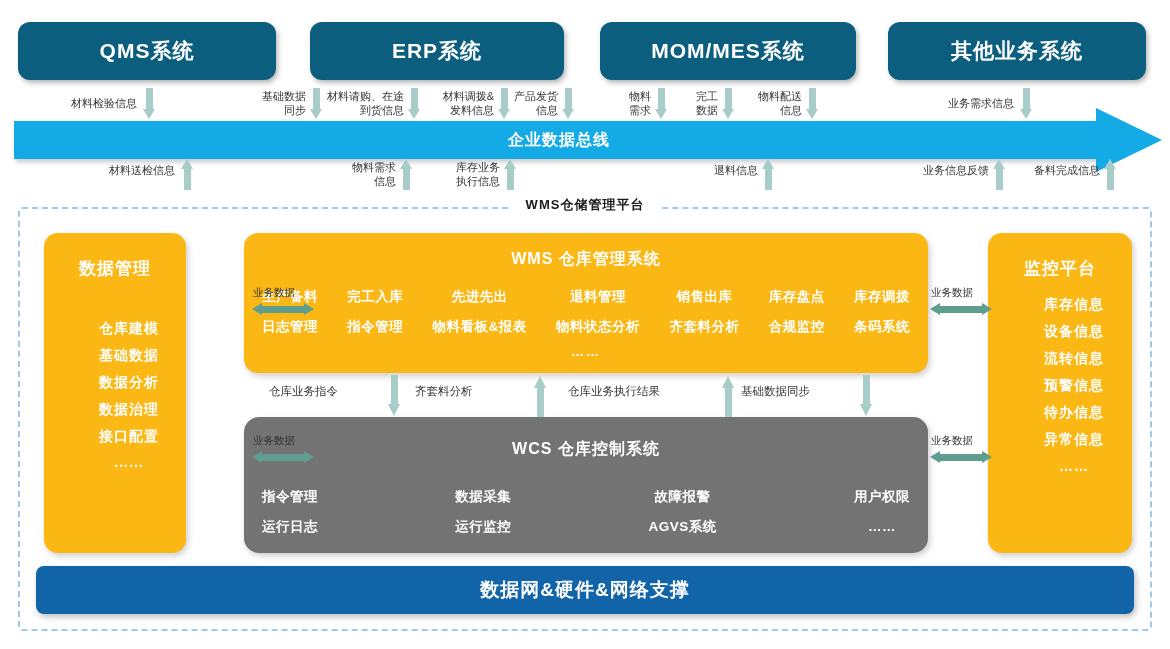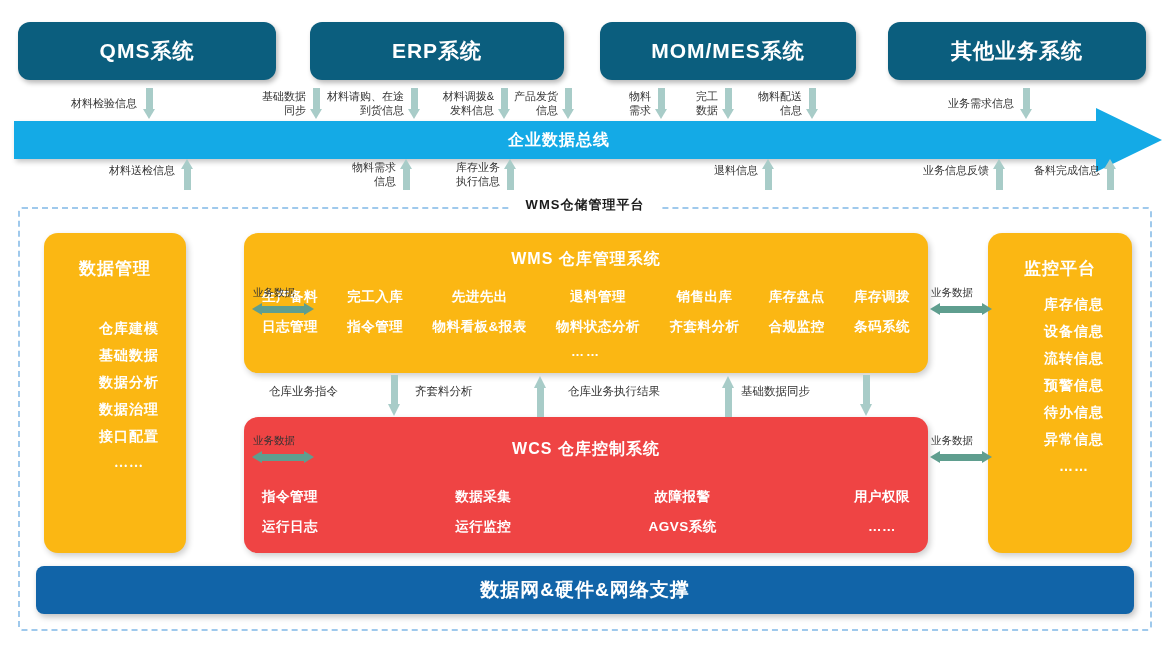--- a/index.html
+++ b/index.html
@@ -78,21 +78,21 @@
     font-size: 13px; font-weight: bold; color: #1a1a1a;
     z-index: 5; letter-spacing: 1px;
   }
 
   
   .panel {
     position: absolute; border-radius: 14px;
     box-shadow: 2px 3px 6px rgba(0,0,0,0.20);
   }
   .panel.yellow { background: #FBB713; }
-  .panel.greenbox { background: #ef4444; }
+  .panel.greenbox { background: #737373; border-radius: 15px; }
 
   .side-panel { width: 142px; }
   .side-title {
     color: #ffffff; font-size: 17px; font-weight: bold;
     text-align: center; letter-spacing: 1px;
   }
   .side-list {
     list-style: none; text-align: center;
     color: #ffffff; font-size: 14px; font-weight: bold; padding-left: 28px;
   }

